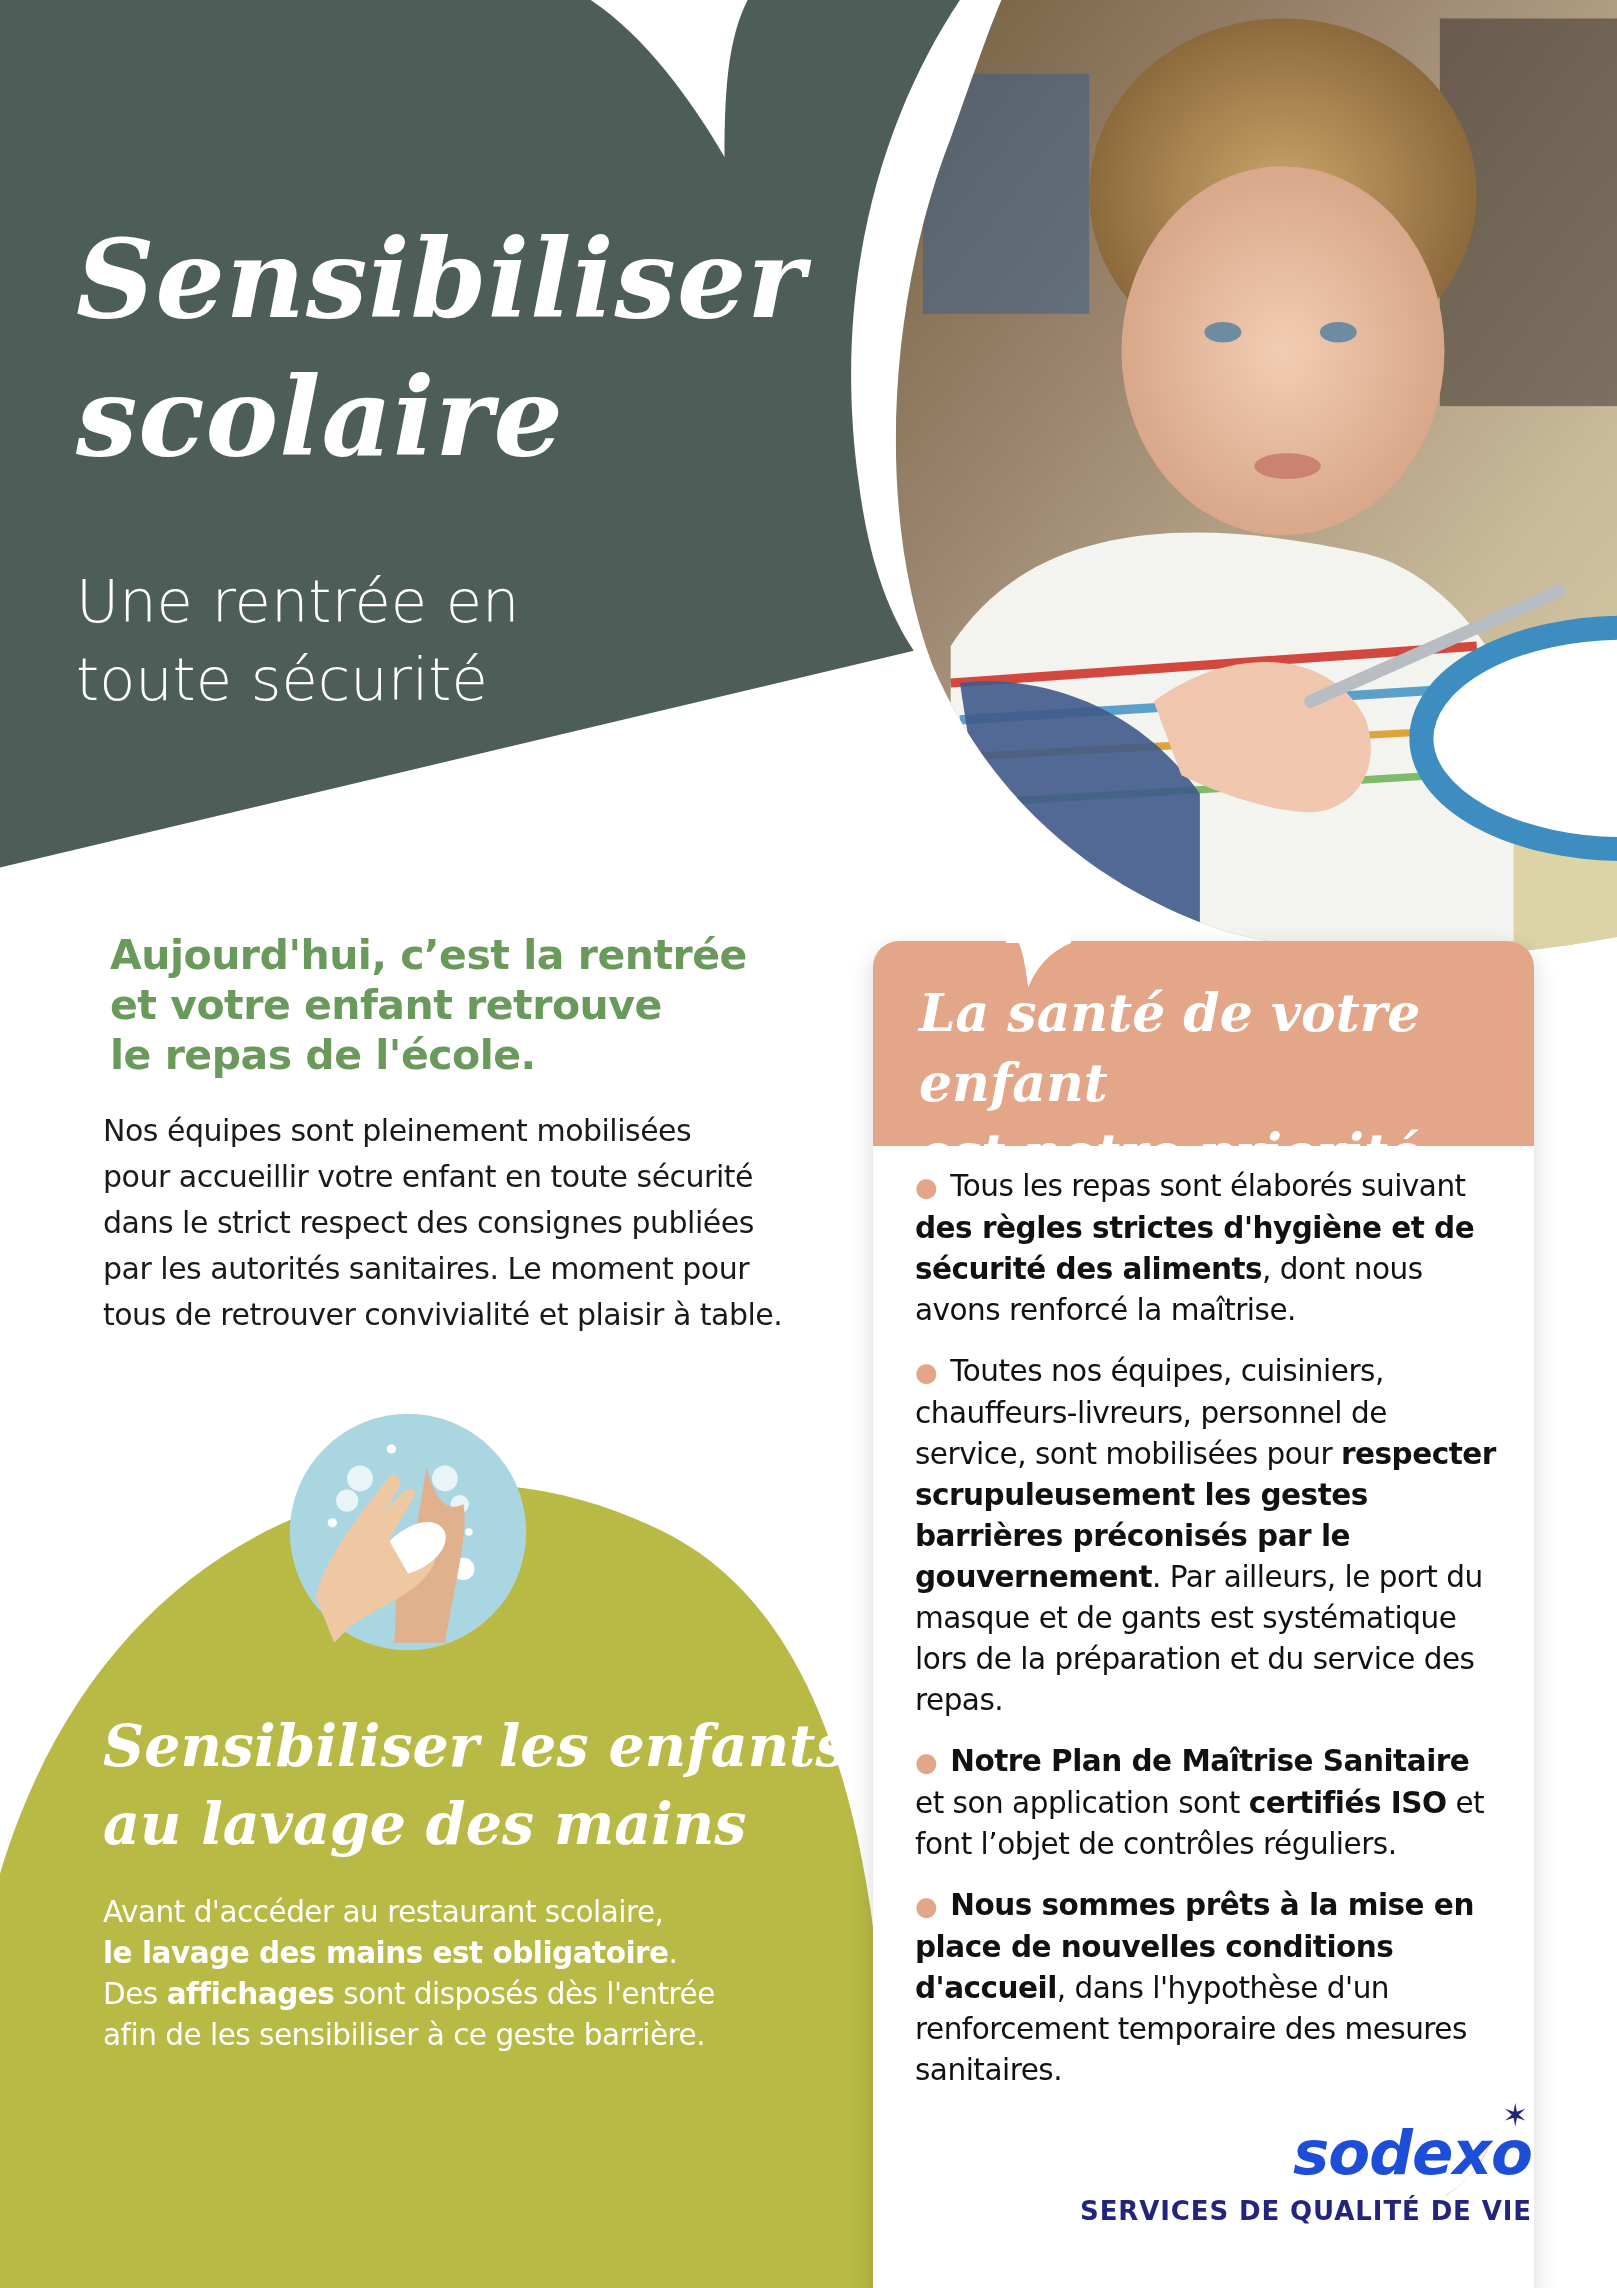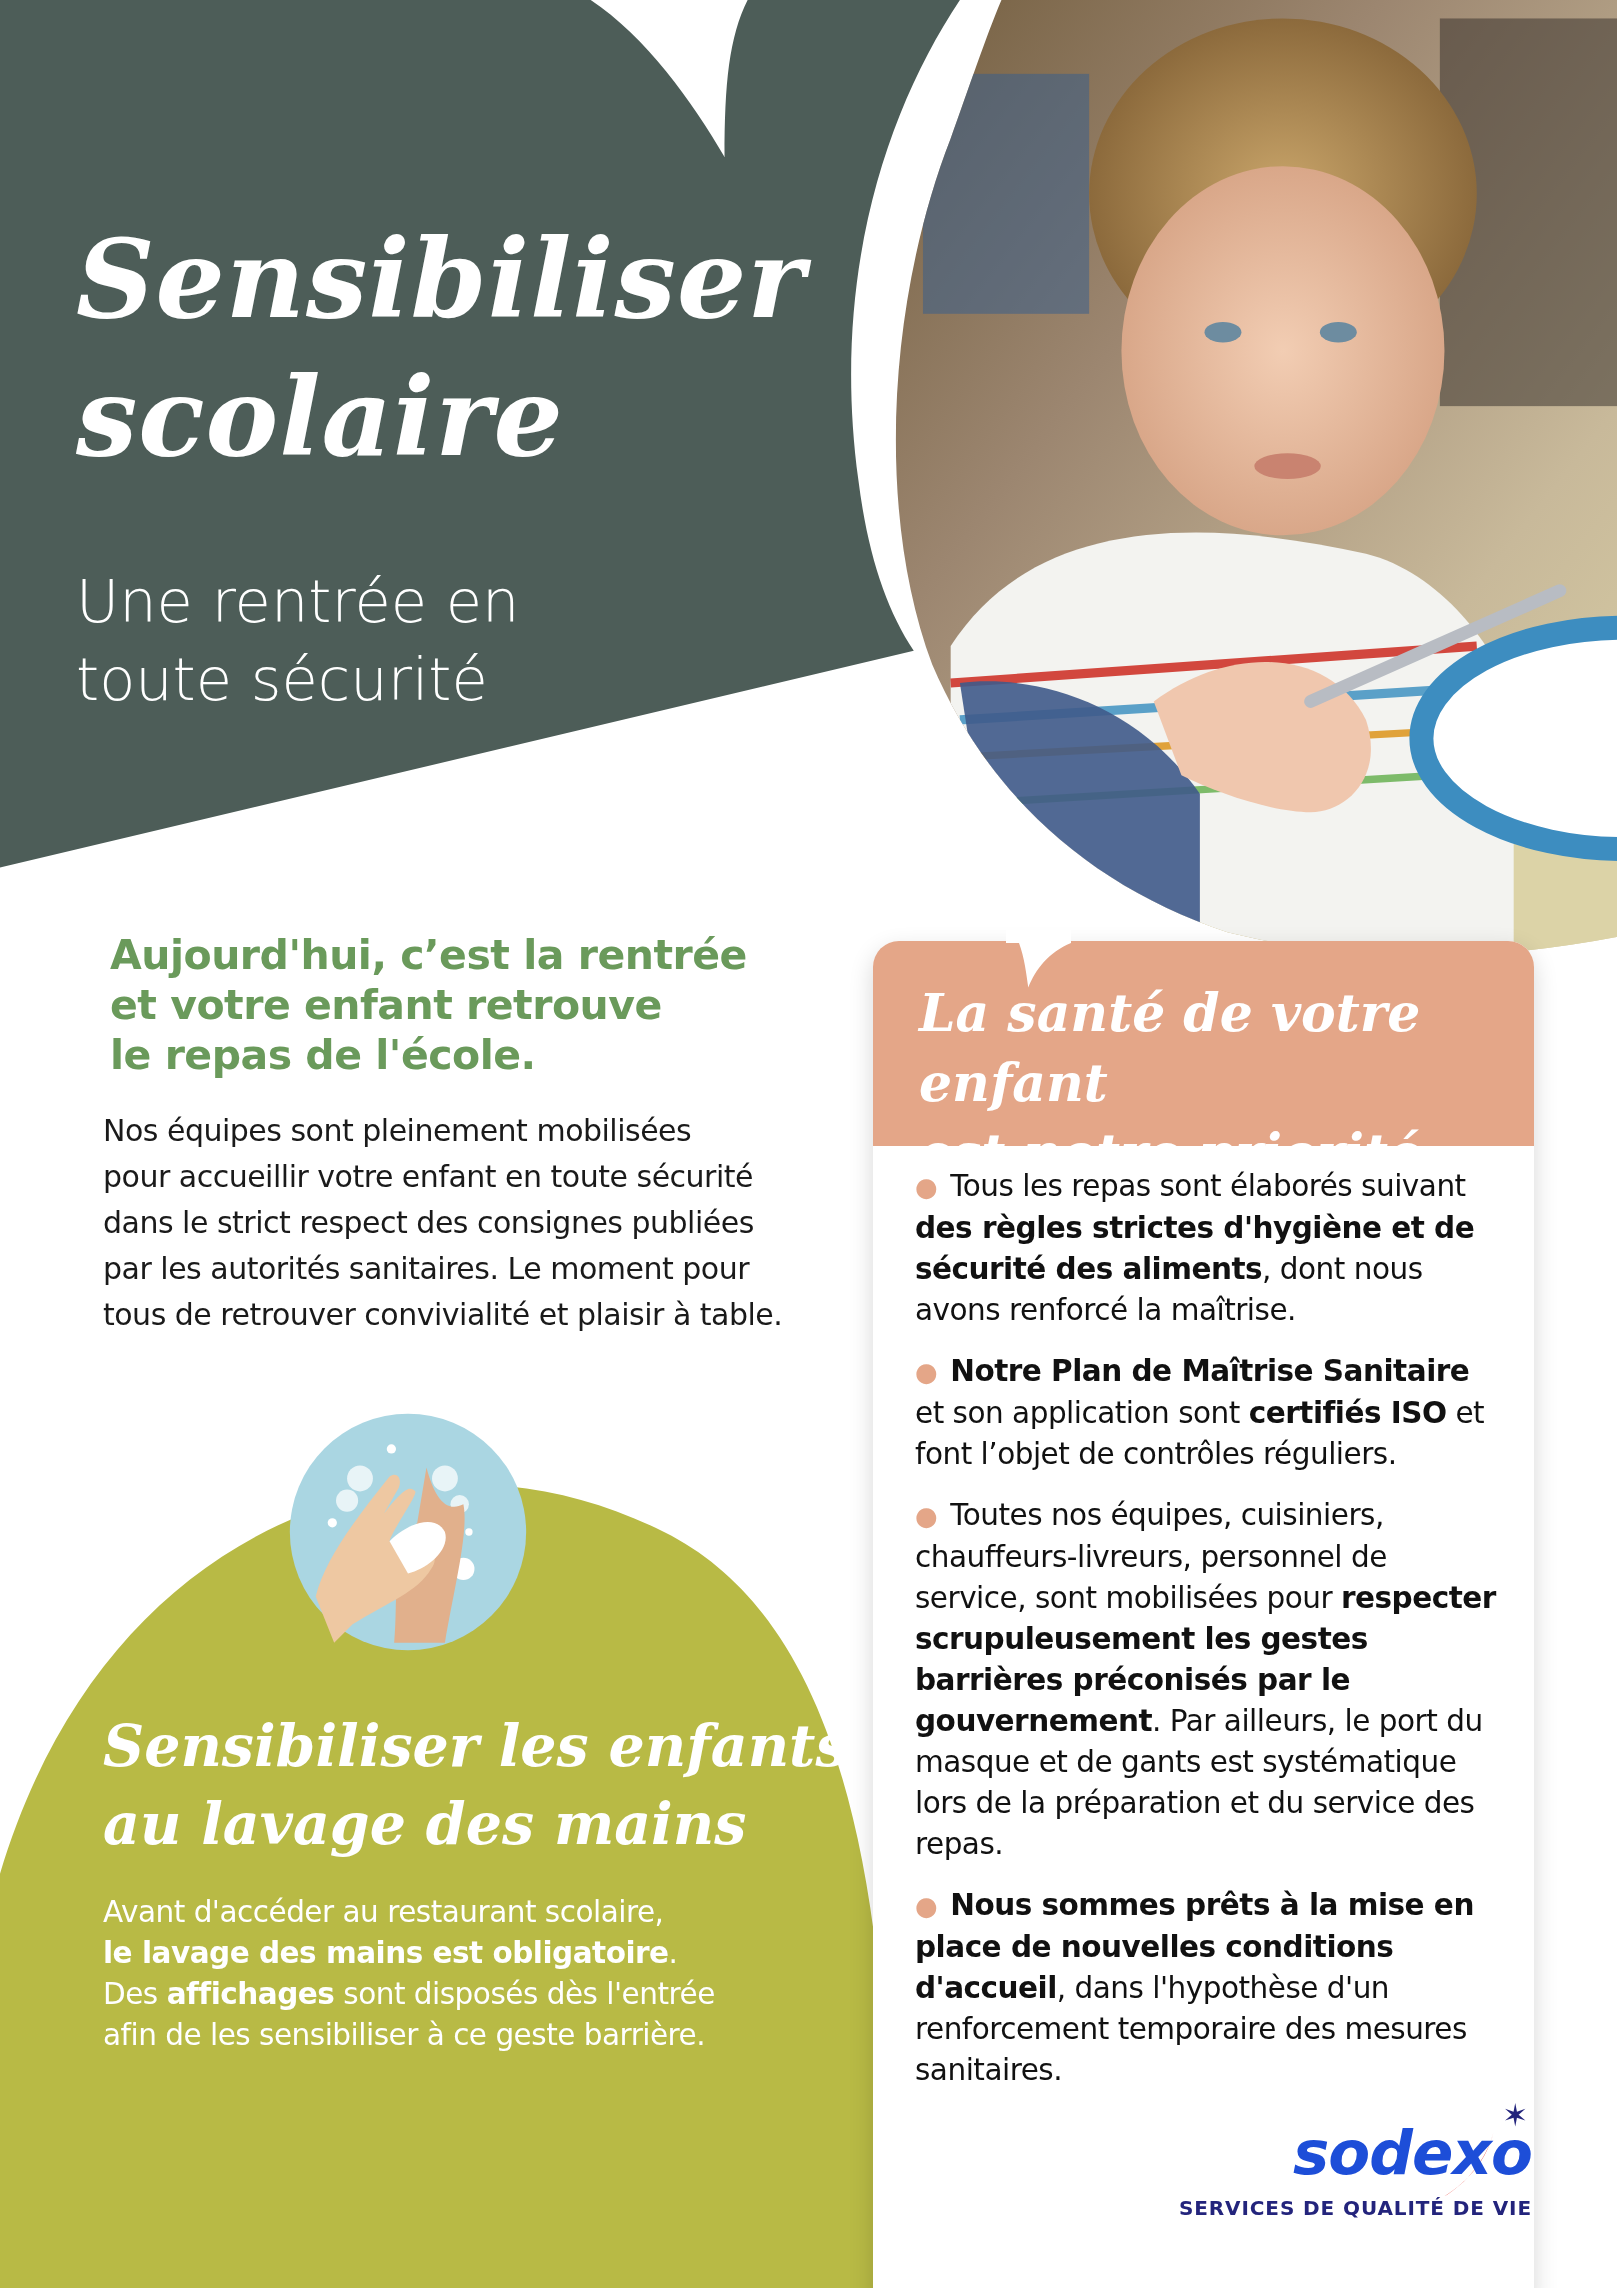--- a/index.html
+++ b/index.html
@@ -16,21 +16,21 @@
   .card-title { position:absolute; left:46px; top:37px; font-size:52px; line-height:70px; font-weight:bold; color:#fff; }
   .card-body { position:absolute; left:42px; top:225px; width:591px; font-family:"DejaVu Sans", sans-serif; font-size:29.5px; line-height:41px; color:#111; letter-spacing:-0.5px; }
   .bullet { margin-bottom:20px; }
   .dot { color:#e4a688; font-size:26px; margin-right:13px; }
   .bullet b { font-weight:bold; }
   .olive-title { left:103px; top:1707px; font-size:57px; line-height:78px; font-weight:bold; }
   .olive-p { left:103px; top:1892px; width:683px; font-size:29.5px; line-height:41px; color:#ffffff; font-family:"DejaVu Sans", sans-serif; letter-spacing:-0.5px; }
   .olive-p b { font-weight:bold; }
   .logo { left:1126px; top:2104px; width:406px; height:120px; }
   .logo-word { position:absolute; right:0; top:13px; font-size:61px; font-style:italic; font-weight:bold; color:#1d4ed8; font-family:"DejaVu Sans", sans-serif; letter-spacing:-0.9px; }
-  .logo-tag { position:absolute; right:0; top:92px; font-size:20px; font-weight:bold; color:#23247c; font-family:"DejaVu Sans", sans-serif; letter-spacing:0.9px; white-space:nowrap; }
+  .logo-tag { position:absolute; right:0; top:92px; font-size:26px; font-weight:bold; color:#23247c; font-family:"DejaVu Sans", sans-serif; letter-spacing:0.9px; white-space:nowrap; }
   .logo-star { position:absolute; right:3.7px; top:-7.4px; color:#23247c; font-size:31px; }
   .logo-swoosh { position:absolute; right:33px; top:28px; width:55px; height:65px; }
   .hands-icon { left:288px; top:1412px; width:240px; height:240px; }
 </style>
 </head>
 <body>
 
 <svg class="bg" width="1618" height="2289" viewBox="0 0 1753 2480">
 
   <path d="M0,0 L640,0 C700,40 750,110 785,170 C785,90 790,40 810,0 L1040,0 C960,120 900,300 930,520 C940,600 960,660 990,705 L0,940 Z" fill="#4d5d58"></path>
@@ -105,24 +105,24 @@
     <div class="card-title script">
       <div>La santé de votre enfant</div>
       <div>est notre priorité</div>
     </div>
   </div>
   <div class="card-body">
     <div class="bullet">
       <span class="dot">●</span><span>Tous les repas sont élaborés suivant </span><b>des règles strictes d'hygiène et de sécurité des aliments</b><span>, dont nous avons renforcé la maîtrise.</span>
     </div>
     <div class="bullet">
-      <span class="dot">●</span><b>Notre Plan de Maîtrise Sanitaire</b><span> et son application sont </span><b>certifiés ISO</b><span> et font l’objet de contrôles réguliers.</span>
+      <span class="dot">●</span><span>Toutes nos équipes, cuisiniers, chauffeurs-livreurs, personnel de service, sont mobilisées pour </span><b>respecter scrupuleusement les gestes barrières préconisés par le gouvernement</b><span>. Par ailleurs, le port du masque et de gants est systématique lors de la préparation et du service des repas.</span>
     </div>
     <div class="bullet">
-      <span class="dot">●</span><span>Toutes nos équipes, cuisiniers, chauffeurs-livreurs, personnel de service, sont mobilisées pour </span><b>respecter scrupuleusement les gestes barrières préconisés par le gouvernement</b><span>. Par ailleurs, le port du masque et de gants est systématique lors de la préparation et du service des repas.</span>
+      <span class="dot">●</span><b>Notre Plan de Maîtrise Sanitaire</b><span> et son application sont </span><b>certifiés ISO</b><span> et font l’objet de contrôles réguliers.</span>
     </div>
     <div class="bullet">
       <span class="dot">●</span><b>Nous sommes prêts à la mise en place de nouvelles conditions d'accueil</b><span>, dans l'hypothèse d'un renforcement temporaire des mesures sanitaires.</span>
     </div>
   </div>
 </div>
 
 <svg class="abs" style="left:1006px;top:930px" width="65" height="65" viewBox="0 0 70 70">
   <path d="M0,14 L14,14 C20,30 22,48 24,62 C32,42 46,24 70,14 L70,0 L0,0 Z" fill="#ffffff"></path>
 </svg>

